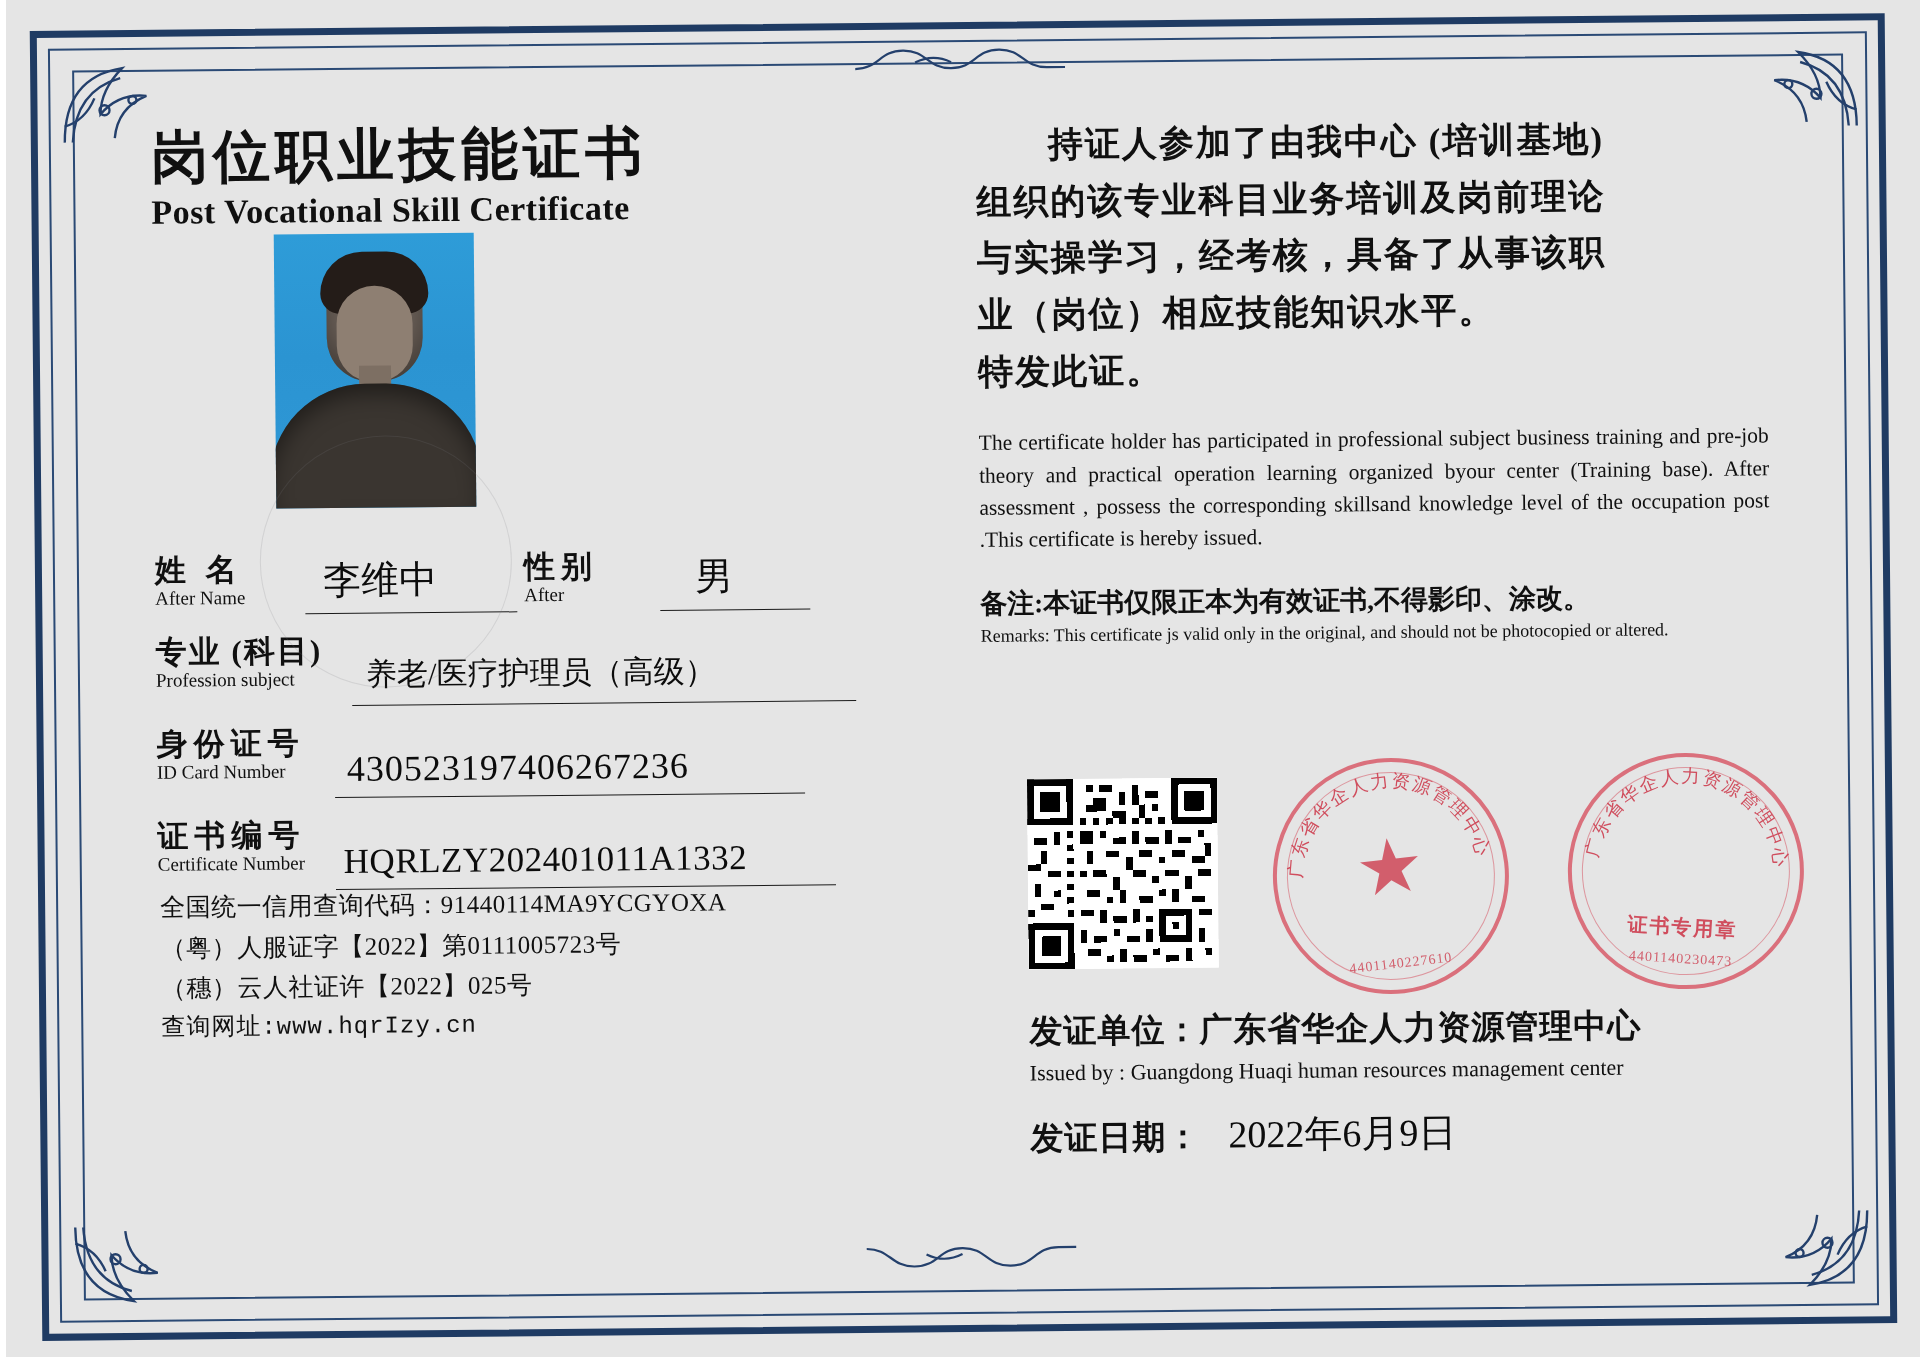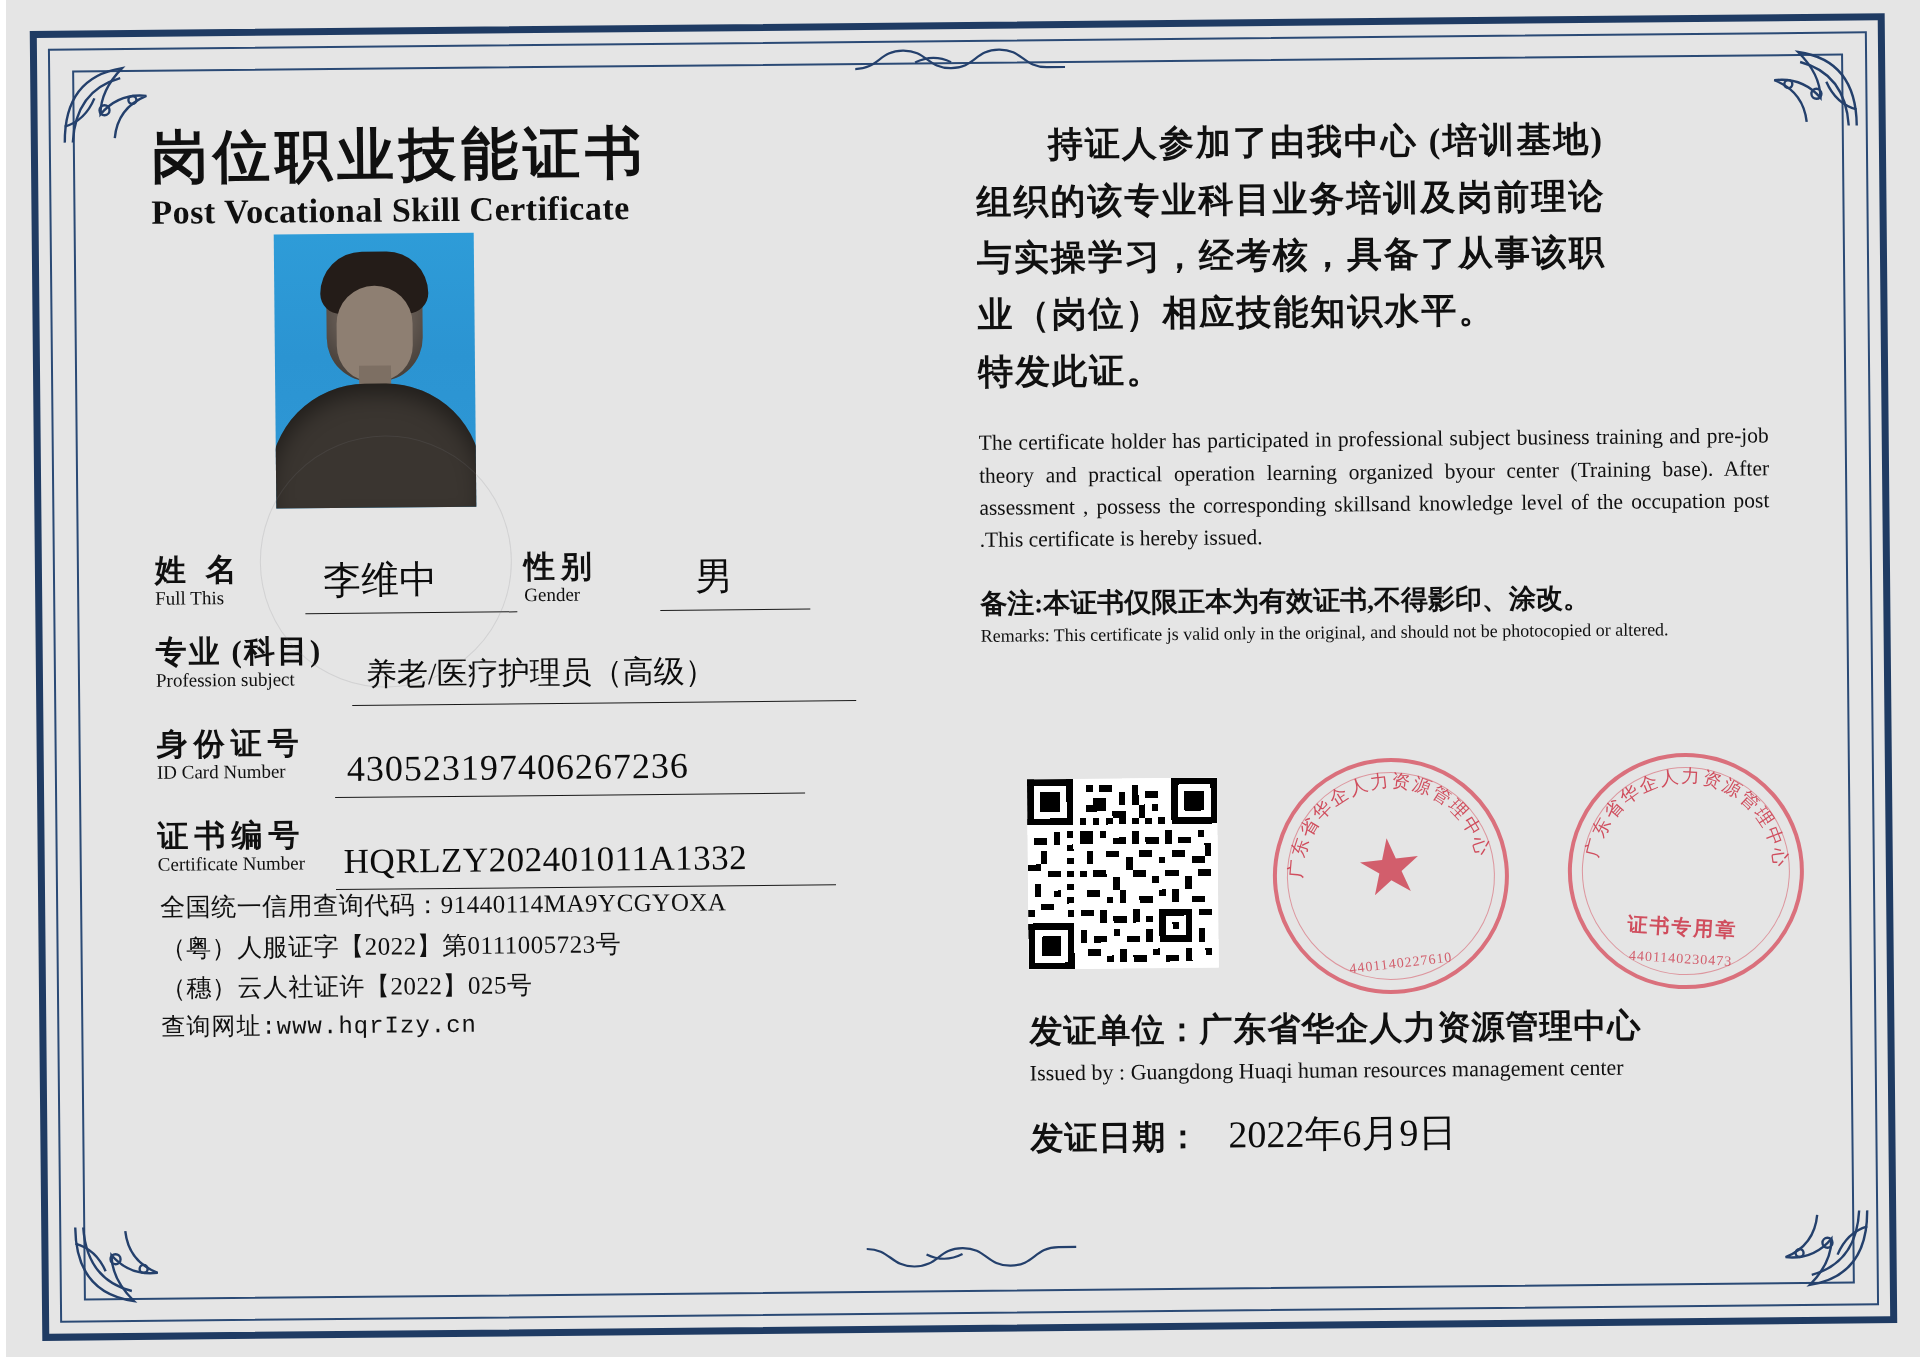--- a/index.html
+++ b/index.html
@@ -420,28 +420,28 @@
         <div class="face"></div>
         <div class="neck"></div>
         <div class="shoulders"></div>
       </div>
 
       <div class="fields">
 
         <div class="field-row" style="height:84px;">
           <div class="lbl" style="left:0; top:8px;">
             <div class="cn">姓 名</div>
-            <div class="en">Full This</div>
+            <div class="en">After Name</div>
           </div>
           <div class="underline" style="left:150px; width:212px; bottom:14px;"></div>
           <div class="value" style="left:168px; bottom:22px; font-size:38px;">李维中</div>
 
           <div class="lbl" style="left:369px; top:8px;">
             <div class="cn">性别</div>
-            <div class="en">Gender</div>
+            <div class="en">After</div>
           </div>
           <div class="underline" style="left:505px; width:150px; bottom:14px;"></div>
           <div class="value" style="left:540px; bottom:22px; font-size:38px;">男</div>
         </div>
 
         <div class="field-row" style="height:92px;">
           <div class="lbl" style="left:0; top:6px;">
             <div class="cn" style="letter-spacing:2px;">专业 (科目)</div>
             <div class="en">Profession subject</div>
           </div>

